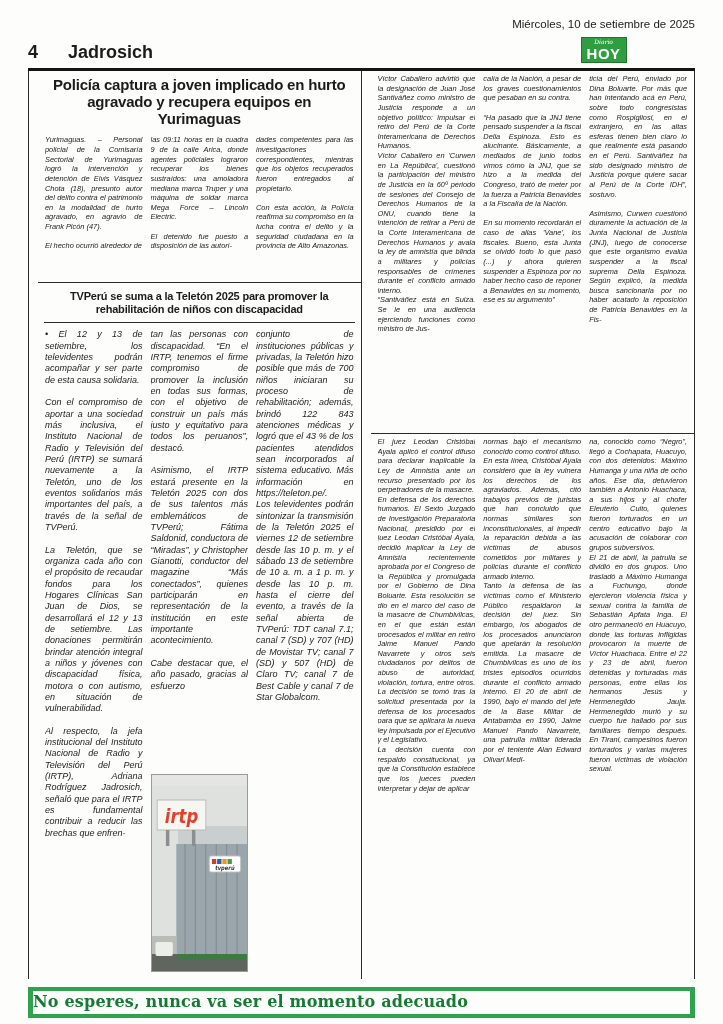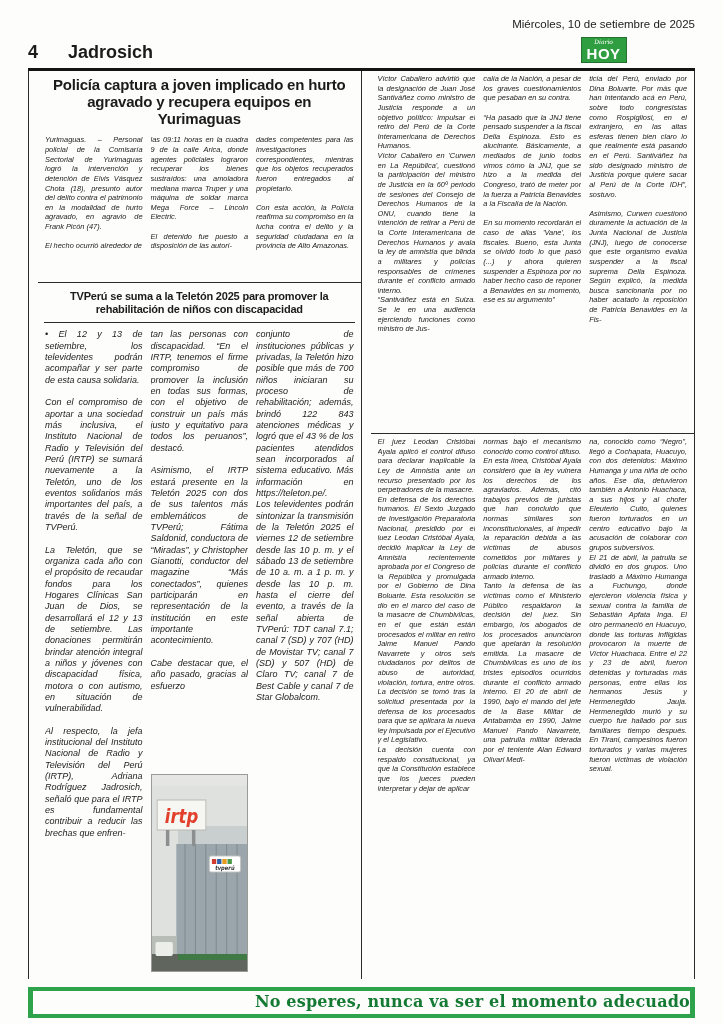--- a/index.html
+++ b/index.html
@@ -36,21 +36,21 @@
   .art-teleton .cols{flex:1;padding-top:6px;}
   .art-teleton .col{font-size:9px;line-height:1.26;}
   .art-judicial{flex:1;display:flex;flex-direction:column;}
   .art-judicial .cols{flex:1;}
   .colflex{display:flex;flex-direction:column;}
   
   .photo{margin-top:auto;height:196px;border:1px solid #9a9a96;background:linear-gradient(#e6e7e5,#c6c9c6);position:relative;overflow:hidden;}
   .photo svg{display:block;width:100%;height:100%;}
   
   .banner{margin:8px 28px 0;background:#2ea34c;padding:4px 5px;}
-  .banner-inner{background:#fdfdfb;text-align:right;padding:1px 0 3px;}
+  .banner-inner{background:#fdfdfb;text-align:left;padding:1px 0 3px;}
   .banner-text{font-family:"DejaVu Serif",serif;font-weight:bold;font-size:16px;color:#157a33;letter-spacing:.2px;}
 </style>
 </head>
 <body>
 
 <div class="page">
   <div class="inner">
     <div class="hdr">
       <div class="hdr-left">
         <span class="pagenum">4</span>

